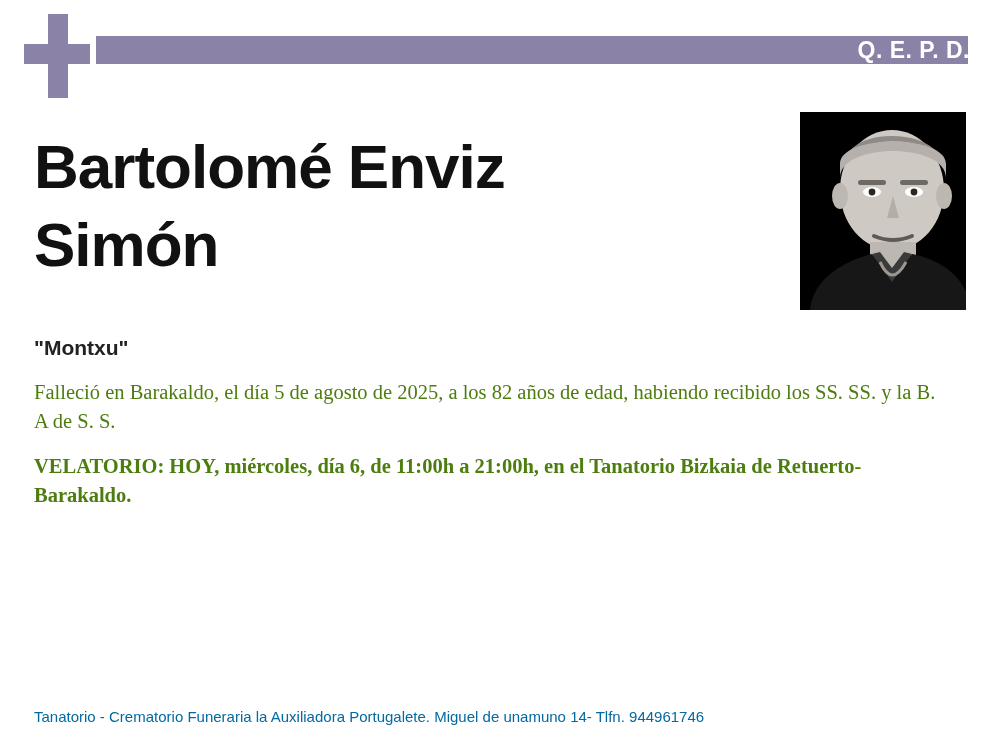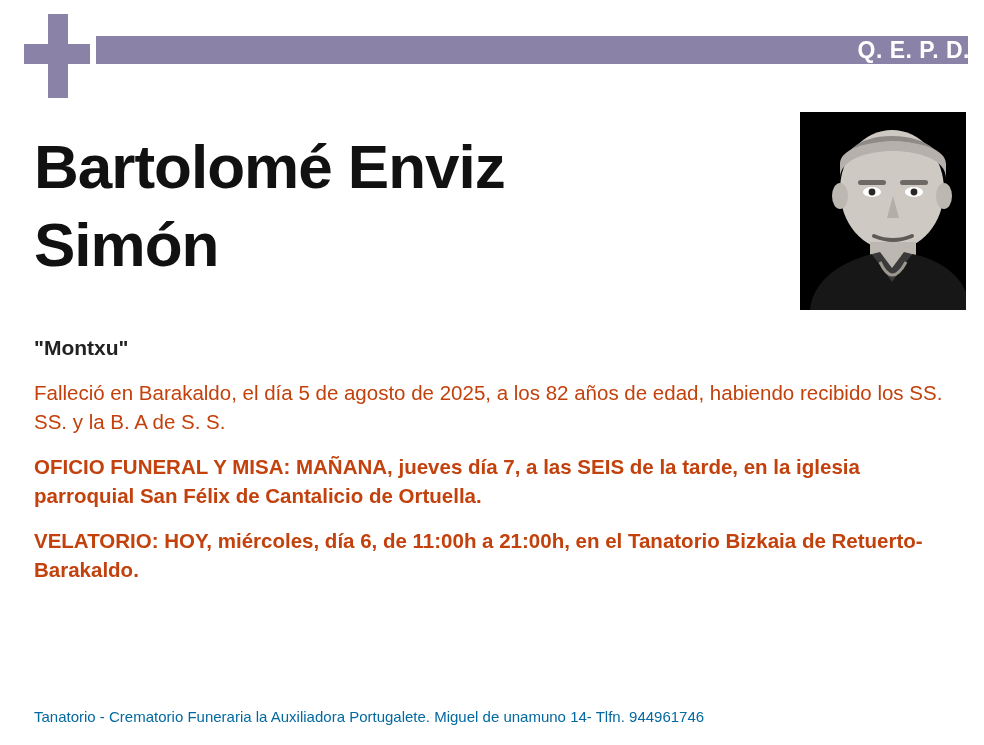--- a/index.html
+++ b/index.html
@@ -110,22 +110,23 @@
   
   .body {
     position: absolute;
     left: 34px;
     top: 378px;
     width: 916px;
   }
   .para {
     font-size: 20.5px;
     line-height: 29px;
-    color: #c2410c;
+    color: #4d7c0f;
     margin-bottom: 16px;
+    font-family: Liberation Serif, serif;
   }
   .para.bold {
     font-weight: bold;
   }
   .footer {
     position: absolute;
     left: 34px;
     top: 708px;
     font-size: 15px;
     color: #0369a1;
@@ -180,19 +181,18 @@
   </div>
 
   <div class="name-block">
     <div class="name-line">Bartolomé Enviz</div>
     <div class="name-line">Simón</div>
   </div>
   <div class="nickname">"Montxu"</div>
 
   <div class="body">
     <div class="para">Falleció en Barakaldo, el día 5 de agosto de 2025, a los 82 años de edad, habiendo recibido los SS. SS. y la B. A de S. S.</div>
-    <div class="para bold">OFICIO FUNERAL Y MISA: MAÑANA, jueves día 7, a las SEIS de la tarde, en la iglesia parroquial San Félix de Cantalicio de Ortuella.</div>
     <div class="para bold">VELATORIO: HOY, miércoles, día 6, de 11:00h a 21:00h, en el Tanatorio Bizkaia de Retuerto-Barakaldo.</div>
   </div>
 
   <div class="footer">Tanatorio - Crematorio Funeraria la Auxiliadora Portugalete. Miguel de unamuno 14- Tlfn. 944961746</div>
 
 </div>
 
 </body></html>

